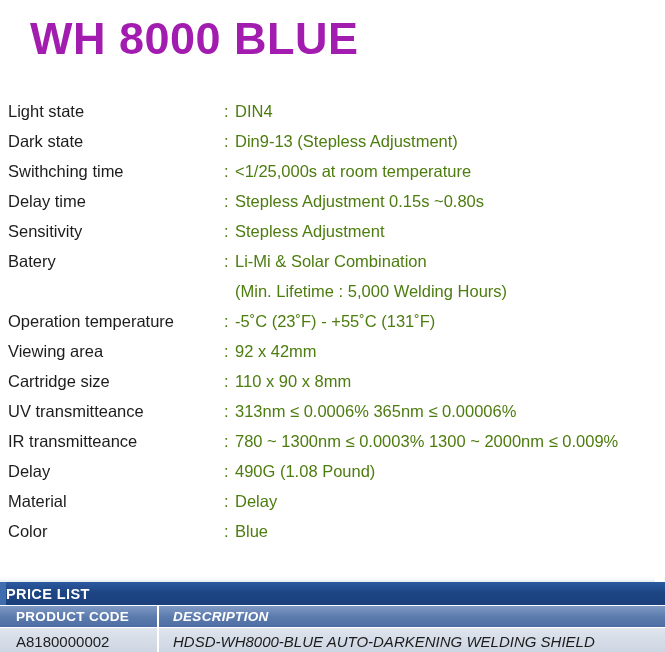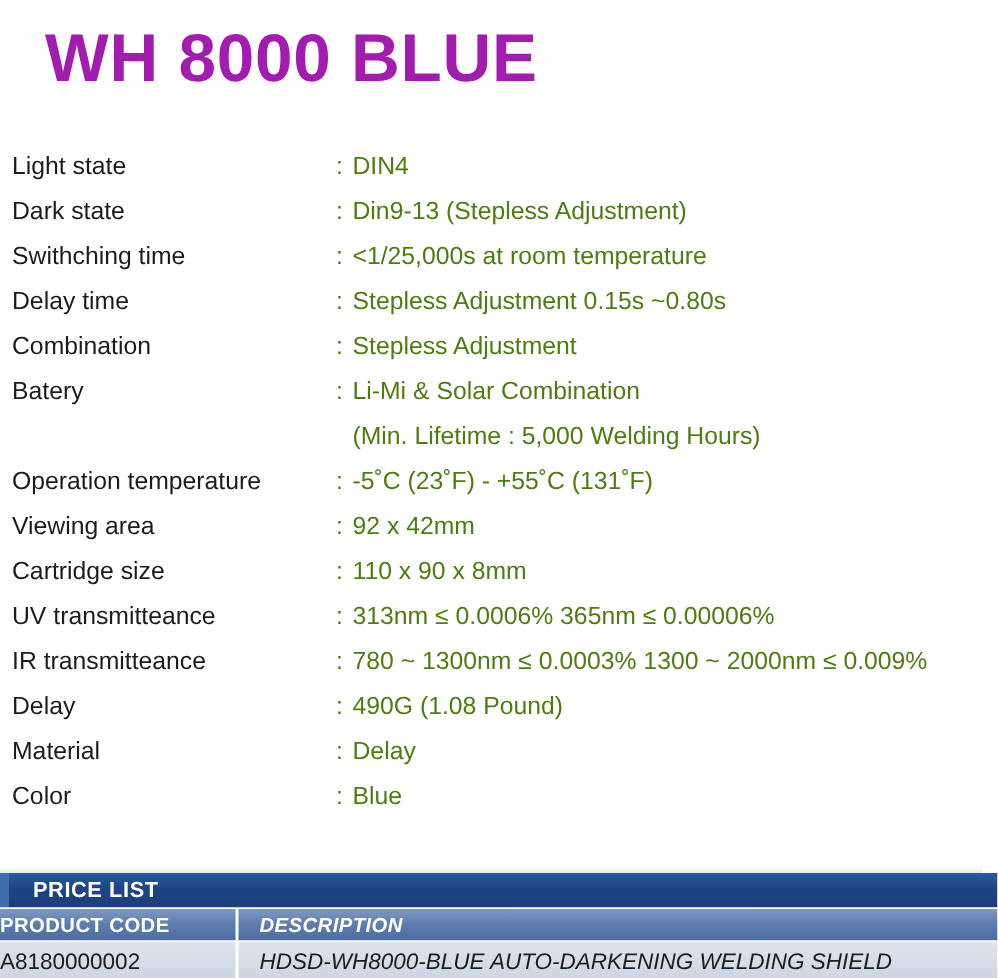--- a/index.html
+++ b/index.html
@@ -79,21 +79,20 @@
     display: flex;
     align-items: center;
     border-left: 6px solid #3f6dad;
     box-sizing: border-box;
   }
   .pt-title-row .pt-title {
     color: #ffffff;
     font-size: 14.5px;
     font-weight: bold;
     letter-spacing: 0.4px;
-    padding-left: 16px;
   }
   .pt-header-row {
     display: flex;
     height: 22px;
     background: linear-gradient(to bottom, #7f99c4 0%, #5d7cae 50%, #4c6da4 100%);
     border-top: 1px solid #ffffff;
     box-sizing: border-box;
   }
   .pt-header-row .pt-cell {
     color: #ffffff;
@@ -114,20 +113,21 @@
   .pt-data-row .pt-cell {
     color: #1c1c1c;
     font-size: 15px;
     display: flex;
     align-items: center;
     box-sizing: border-box;
   }
   .col-code {
     width: 157px;
     flex: 0 0 157px;
+    padding-left: 16px;
   }
   .col-desc {
     flex: 1 1 auto;
     padding-left: 14px;
     border-left: 2px solid #ffffff;
     font-style: italic;
   }
 </style>
 </head>
 <body>
@@ -145,21 +145,21 @@
     </div>
     <div class="spec-row">
       <div class="spec-label">Swithching time</div>
       <div class="spec-value"><span class="colon">:</span><span>&lt;1/25,000s at room temperature</span></div>
     </div>
     <div class="spec-row">
       <div class="spec-label">Delay time</div>
       <div class="spec-value"><span class="colon">:</span><span>Stepless Adjustment 0.15s ~0.80s</span></div>
     </div>
     <div class="spec-row">
-      <div class="spec-label">Combination</div>
+      <div class="spec-label">Sensitivity</div>
       <div class="spec-value"><span class="colon">:</span><span>Stepless Adjustment</span></div>
     </div>
     <div class="spec-row">
       <div class="spec-label">Batery</div>
       <div class="spec-value"><span class="colon">:</span><span>Li-Mi &amp; Solar Combination</span></div>
     </div>
     <div class="spec-row continuation">
       <div class="spec-label"></div>
       <div class="spec-value"><span>(Min. Lifetime : 5,000 Welding Hours)</span></div>
     </div>

